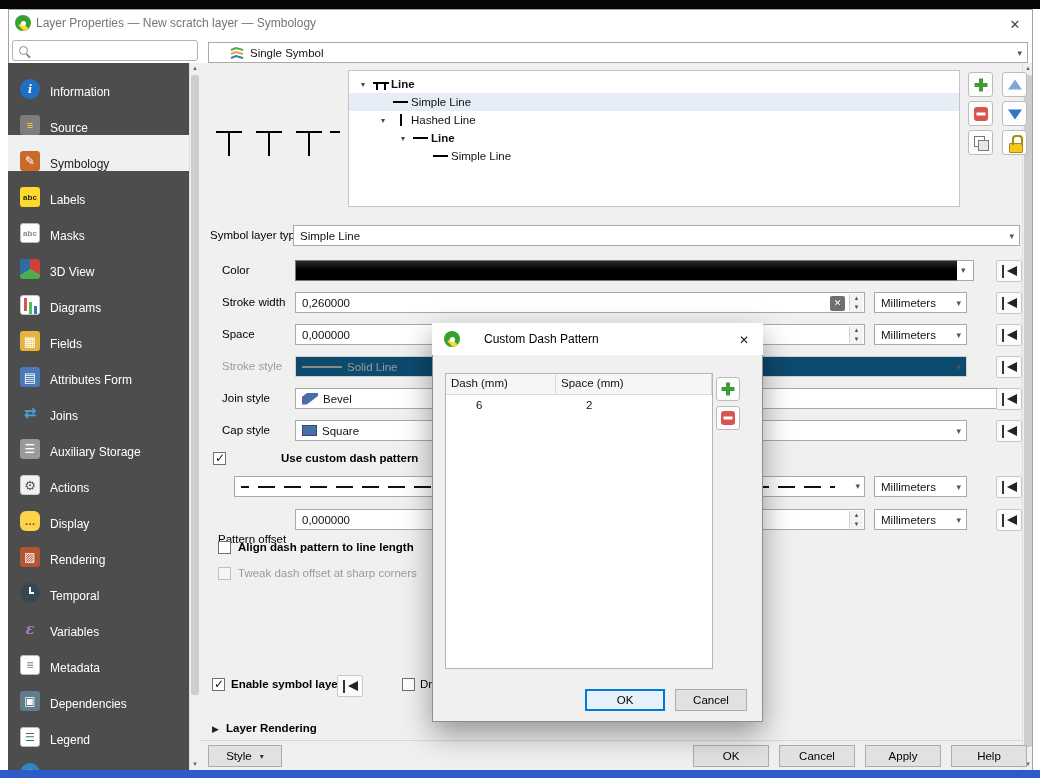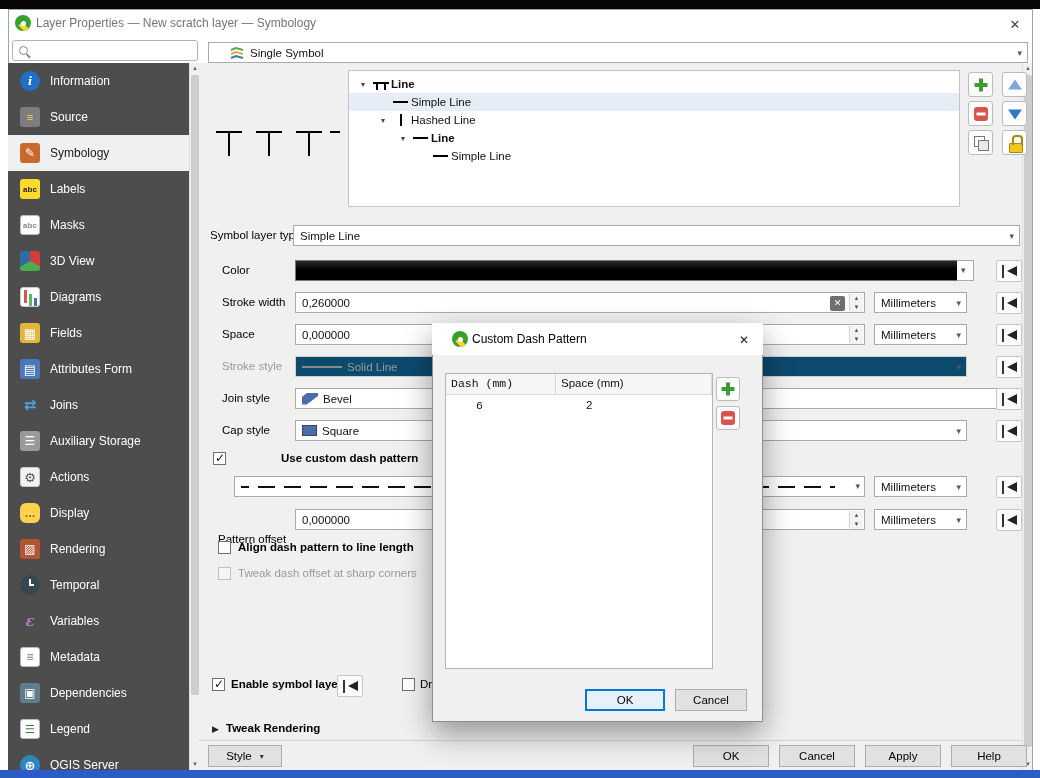--- a/index.html
+++ b/index.html
@@ -24,21 +24,21 @@
   #search-box { left:12px; top:40px; width:186px; height:21px; background:#fff; border:1px solid #b3b3b3; border-radius:3px; display:flex; align-items:center; padding-left:6px; }
   .mag { position:relative; width:9px; height:9px; border:1.5px solid #8b8b8b; border-radius:50%; }
   .mag::after { content:""; position:absolute; width:5px; height:1.5px; background:#8b8b8b; transform:rotate(45deg); right:-4px; bottom:-2px; }
   .combo { position:absolute; background:#fff; border:1px solid #a9a9a9; display:flex; align-items:center; gap:5px; padding:0 18px 0 6px; font-size:11.5px; color:#111; }
   .combo::after { content:"▾"; position:absolute; right:5px; top:50%; transform:translateY(-50%); font-size:9px; color:#555; }
   .combo.disabled { background:#0c4a6e; color:#9a9a9a; border-color:#cfcfcf; }
   #symbol-type-combo { left:208px; top:42px; width:820px; height:21px;padding-left:20px; }
 
   
   #sidebar { left:8px; top:63px; width:181px; height:707px; background:#4d4d4d; overflow:hidden; }
-  .sb-item { height:36px; display:flex; align-items:center; gap:10px; padding-left:12px; color:#fff; font-size:12px; cursor:pointer; }
+  .sb-item { height:36px; display:flex; align-items:flex-end; gap:10px; padding-left:12px; color:#fff; font-size:12px; cursor:pointer; }
   .sb-item.selected { background:#eef0f1; color:#1a1a1a; }
   .sbi { position:relative; width:20px; height:20px; border-radius:3px; display:flex; align-items:center; justify-content:center; font-weight:bold; font-size:11px; color:#fff; flex:0 0 20px; overflow:hidden; }
   .ic-information { background:#1f6fc4; border-radius:50%; font-style:italic; }
   .ic-information::before { content:"i"; font-family:"DejaVu Serif",serif; }
   .ic-source { background:#7d7d7d; } .ic-source::before { content:"≡"; color:#ffd84d; }
   .ic-symbology { background:#c96a2a; } .ic-symbology::before { content:"✎"; font-size:12px; }
   .ic-labels { background:#ffd92b; } .ic-labels::before { content:"abc"; font-size:8px; color:#222; }
   .ic-masks { background:#fff; border:1px solid #bbb; } .ic-masks::before { content:"abc"; font-size:8px; color:#888; }
   .ic-3d-view { background:conic-gradient(#d43f3a 0 33%, #4cae4c 0 66%, #2e6da4 0); }
   .ic-diagrams { background:#fff; border:1px solid #c9c9c9; }
@@ -118,27 +118,27 @@
 
   .btn { position:absolute; background:#e1e1e1; border:1px solid #adadad; display:flex; align-items:center; justify-content:center; font-size:11.5px; color:#000; cursor:pointer; }
   .btn.default { border:1px solid #0078d7; box-shadow:inset 0 0 0 1px #0078d7; background:#e7f1fb; }
   #style-btn::after { content:"▾"; font-size:8px; margin-left:8px; color:#333; }
 
   #divider { left:199px; top:740px; width:823px; height:1px; background:#d6d6d6; }
   .lr-arrow { position:absolute; font-size:9px; color:#222; }
 
   
   #modal { left:432px; top:323px; width:331px; height:399px; background:#f0f0f0; border:1px solid #8e8e8e; box-shadow:0 12px 28px rgba(0,0,0,.38); z-index:50; }
-  #modal-titlebar { left:432px; top:323px; width:331px; height:32px; background:#fff; z-index:51; display:flex; align-items:center; padding-left:20px; gap:4px; }
+  #modal-titlebar { left:432px; top:323px; width:331px; height:32px; background:#fff; z-index:51; display:flex; align-items:center; padding-left:12px; gap:24px; }
   #modal-title { font-size:12px; color:#000; }
   #modal-close { position:absolute; right:10px; top:8px; width:18px; height:18px; text-align:center; line-height:18px; color:#222; font-size:12px; cursor:pointer; }
   #modal-table { left:445px; top:373px; width:268px; height:296px; background:#fff; border:1px solid #b5b5b5; z-index:51; }
   .mt-header { display:flex; height:21px; background:#f6f6f6; border-bottom:1px solid #d9d9d9; }
   .mt-header div { padding:3px 0 0 5px; font-size:11.5px; border-right:1px solid #d9d9d9; }
-  .mt-c1 { width:110px;font-family:Liberation Mono, monospace; } .mt-c2 { flex:1; }
+  .mt-c1 { width:110px; } .mt-c2 { flex:1; }
   .mt-row { display:flex; height:20px; align-items:center; }
   .mt-row div { padding-left:30px; font-size:11.5px; }
   .mt-row .mt-c1 { width:110px; }
   #modal-add { left:716px; top:377px; } #modal-remove { left:716px; top:406px; }
   #modal-add, #modal-remove { z-index:52; }
   .z51 { z-index:51; }
 </style>
 </head>
 <body>
 
@@ -395,21 +395,21 @@
 <div class="abs cb disabled" style="left:218px;top:567px;"></div>
 <div class="lbl dis" style="left:238px;top:567px;">Tweak dash offset at sharp corners</div>
 
 <div class="abs cb checked" style="left:212px;top:678px;"></div>
 <div class="lbl bold" style="left:231px;top:678px;">Enable symbol layer</div>
 <div class="abs dd-btn" style="left:337px;top:675px;"></div>
 <div class="abs cb" style="left:402px;top:678px;"></div>
 <div class="lbl" style="left:420px;top:678px;">Dra</div>
 
 <div class="lr-arrow" style="left:212px;top:724px;">▶</div>
-<div class="lbl bold" style="left:226px;top:722px;">Tweak Rendering</div>
+<div class="lbl bold" style="left:226px;top:722px;">Layer Rendering</div>
 <div class="abs" id="divider"></div>
 
 <div class="btn" id="style-btn" style="left:208px;top:745px;width:74px;height:22px;">
   <span>Style</span>
 </div>
 <div class="btn" style="left:693px;top:745px;width:76px;height:22px;">
     <span>OK</span>
   </div>
 <div class="btn" style="left:779px;top:745px;width:76px;height:22px;">
     <span>Cancel</span>

